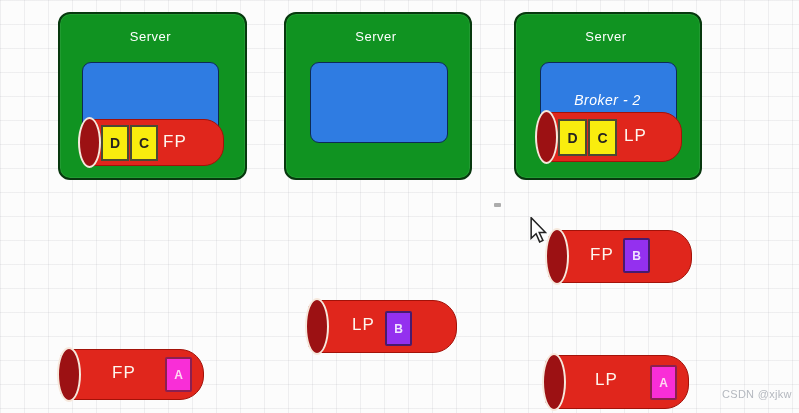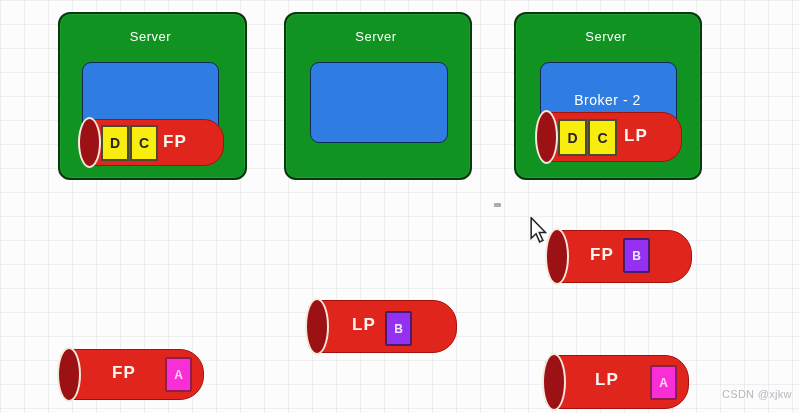--- a/index.html
+++ b/index.html
@@ -28,21 +28,21 @@
   }
   .cyl{
     background:#e0261c;border:1.5px solid #a31209;
   }
   .cyl-r45{border-radius:9px 20px 20px 9px;}
   .cyl-r51{border-radius:10px 24px 24px 10px;}
   .cyl-end{
     position:absolute;background:#9c1113;border:2px solid #f6e8dc;border-radius:50%;
   }
   .cyl-label{
-    color:#fdf6ee;font-size:17px;font-weight:700;letter-spacing:1px;line-height:1;
+    color:#fdf6ee;font-size:17px;font-weight:400;letter-spacing:1px;line-height:1;
   }
   .chip{
     position:absolute;display:flex;align-items:center;justify-content:center;
     font-weight:700;
   }
   .chip-yellow{
     background:#f9ed0e;border:2px solid #4a4a34;color:#262320;font-size:14px;
   }
   .chip-purple{
     background:#9430ef;border:2px solid #471b6e;color:#efe3ff;font-size:12px;border-radius:2px;
@@ -72,21 +72,21 @@
   <div class="chip chip-yellow" style="left:130px;top:125px;width:24px;height:32px;">C</div>
   <div class="abs cyl-label" style="left:163px;top:133px;">FP</div>
 
   <div class="abs green-box" style="left:284px;top:12px;width:184px;height:164px;"></div>
   <div class="abs srv-label" style="left:284px;top:29px;width:184px;">Server</div>
   <div class="abs blue-box" style="left:310px;top:62px;width:136px;height:79px;"></div>
 
   <div class="abs green-box" style="left:514px;top:12px;width:184px;height:164px;"></div>
   <div class="abs srv-label" style="left:514px;top:29px;width:184px;">Server</div>
   <div class="abs blue-box" style="left:540px;top:62px;width:135px;height:78px;"></div>
-  <div class="abs brk-label" style="left:540px;top:92px;width:135px;">Broker - 2</div>
+  <div class="abs brk-label" style="left:540px;top:92px;width:135px;font-style:italic;">Broker - 2</div>
 
   <div class="abs cyl cyl-r45" style="left:538px;top:112px;width:142px;height:48px;"></div>
   <div class="cyl-end" style="left:535px;top:110px;width:19px;height:50px;"></div>
   <div class="chip chip-yellow" style="left:558px;top:119px;width:25px;height:33px;">D</div>
   <div class="chip chip-yellow" style="left:588px;top:119px;width:25px;height:33px;">C</div>
   <div class="abs cyl-label" style="left:624px;top:127px;">LP</div>
 
   <div class="abs cyl cyl-r51" style="left:548px;top:230px;width:142px;height:51px;"></div>
   <div class="cyl-end" style="left:545px;top:228px;width:20px;height:53px;"></div>
   <div class="abs cyl-label" style="left:590px;top:246px;">FP</div>

